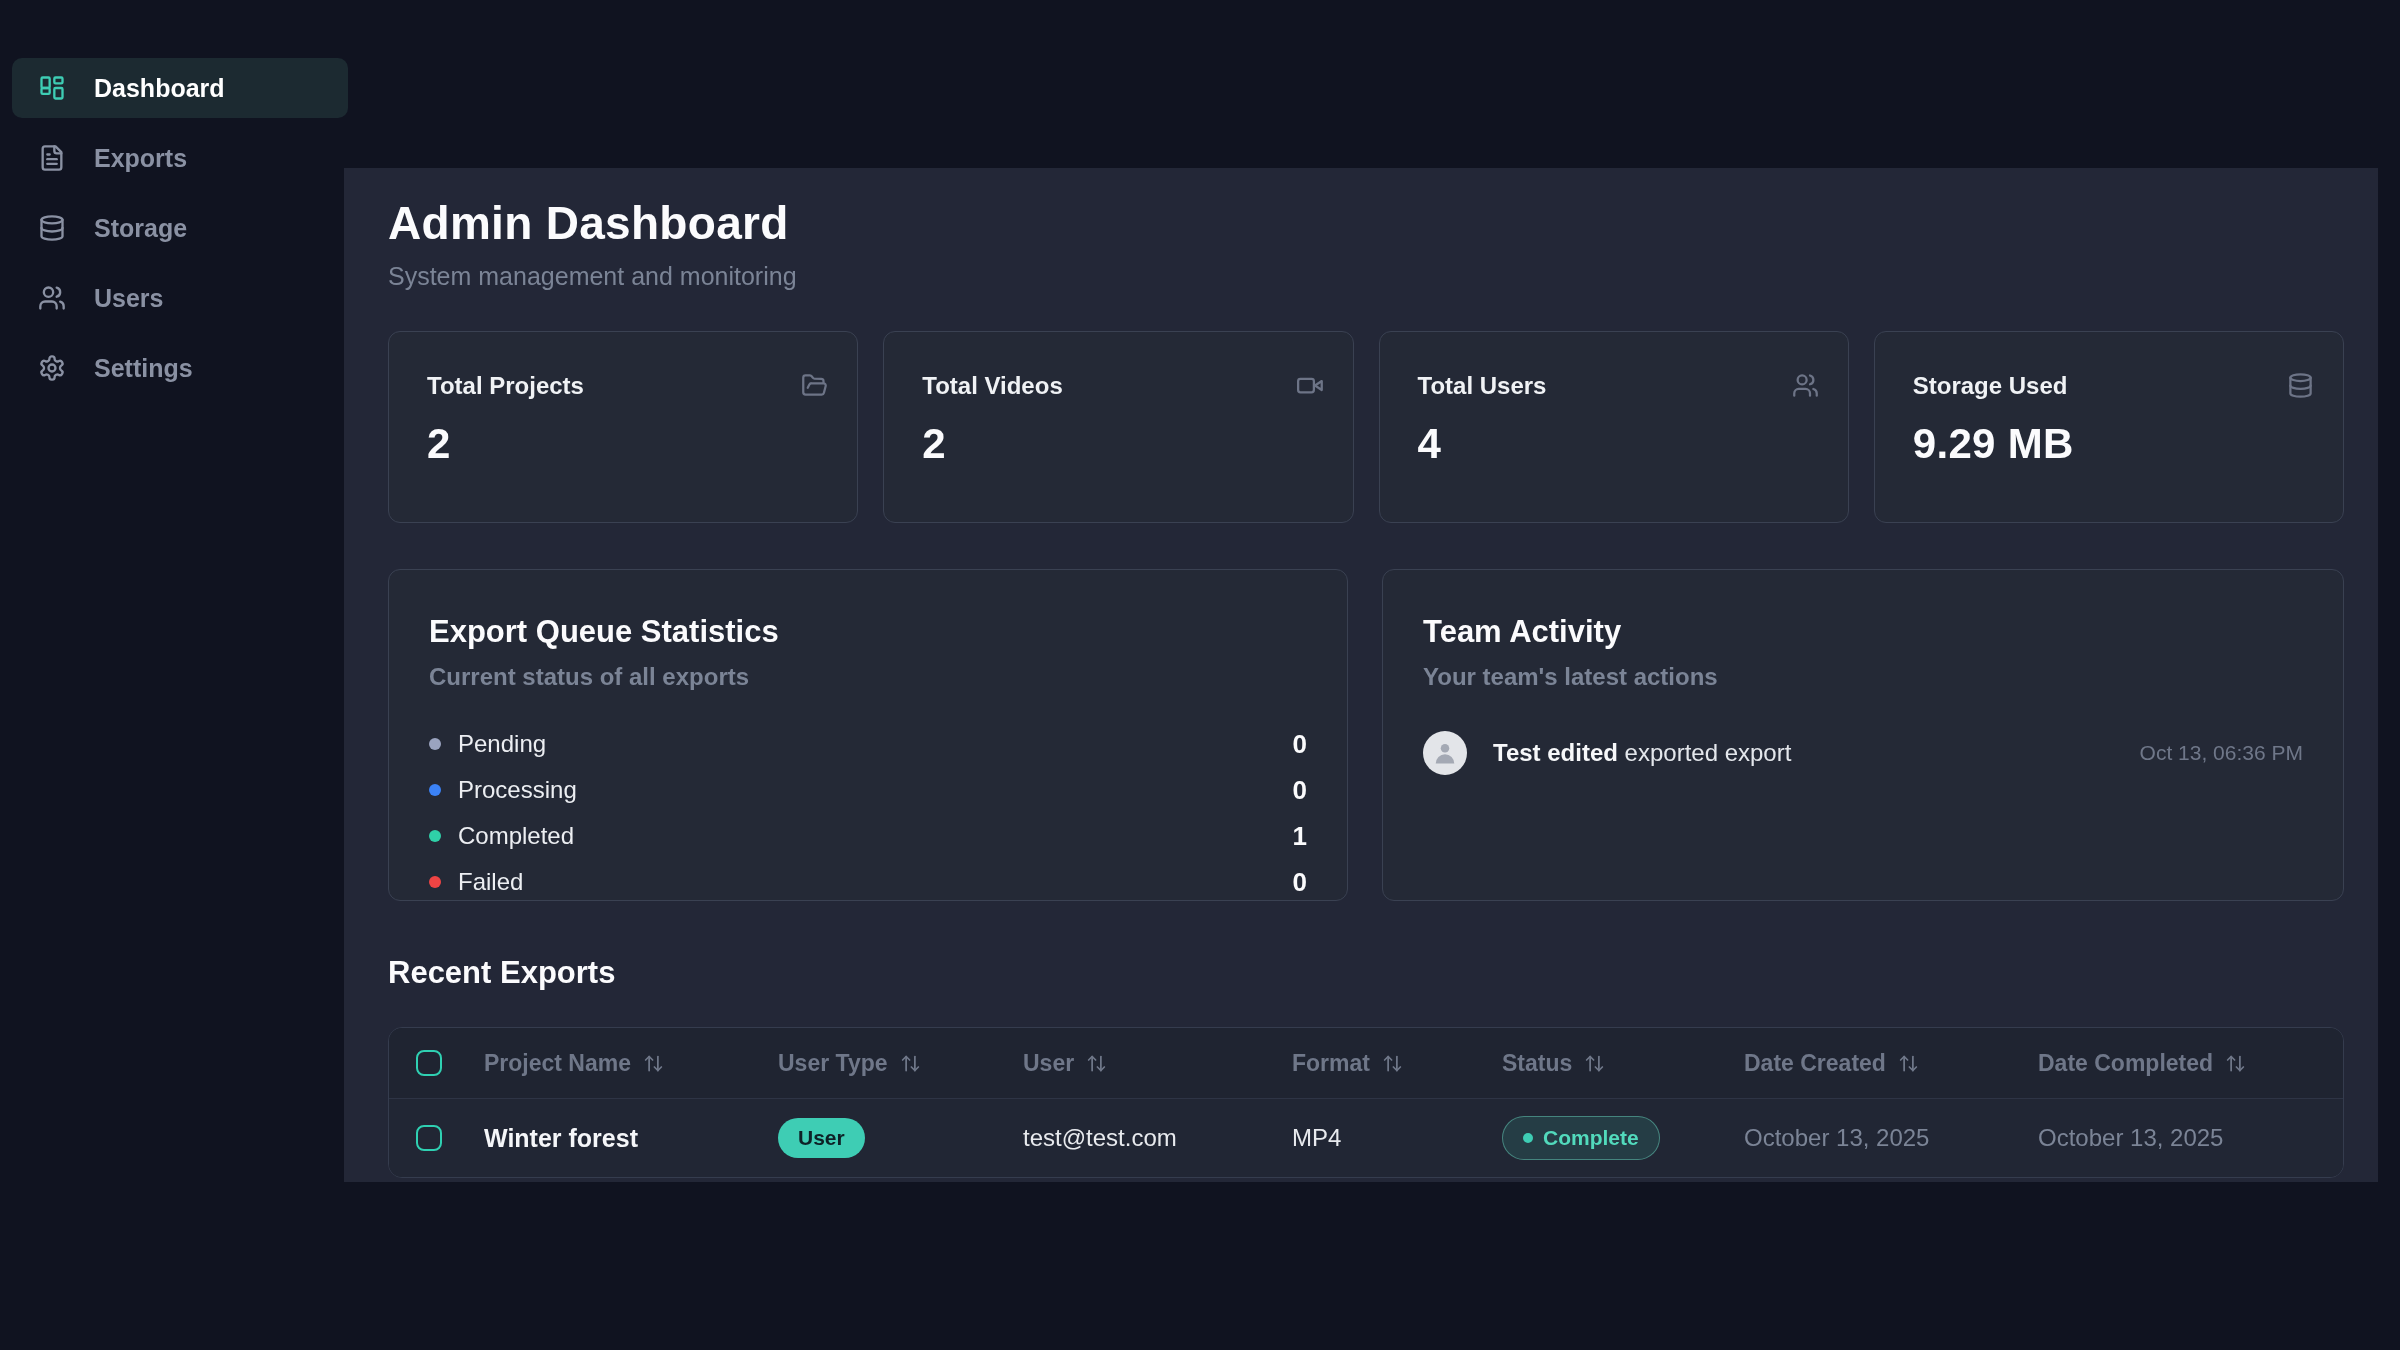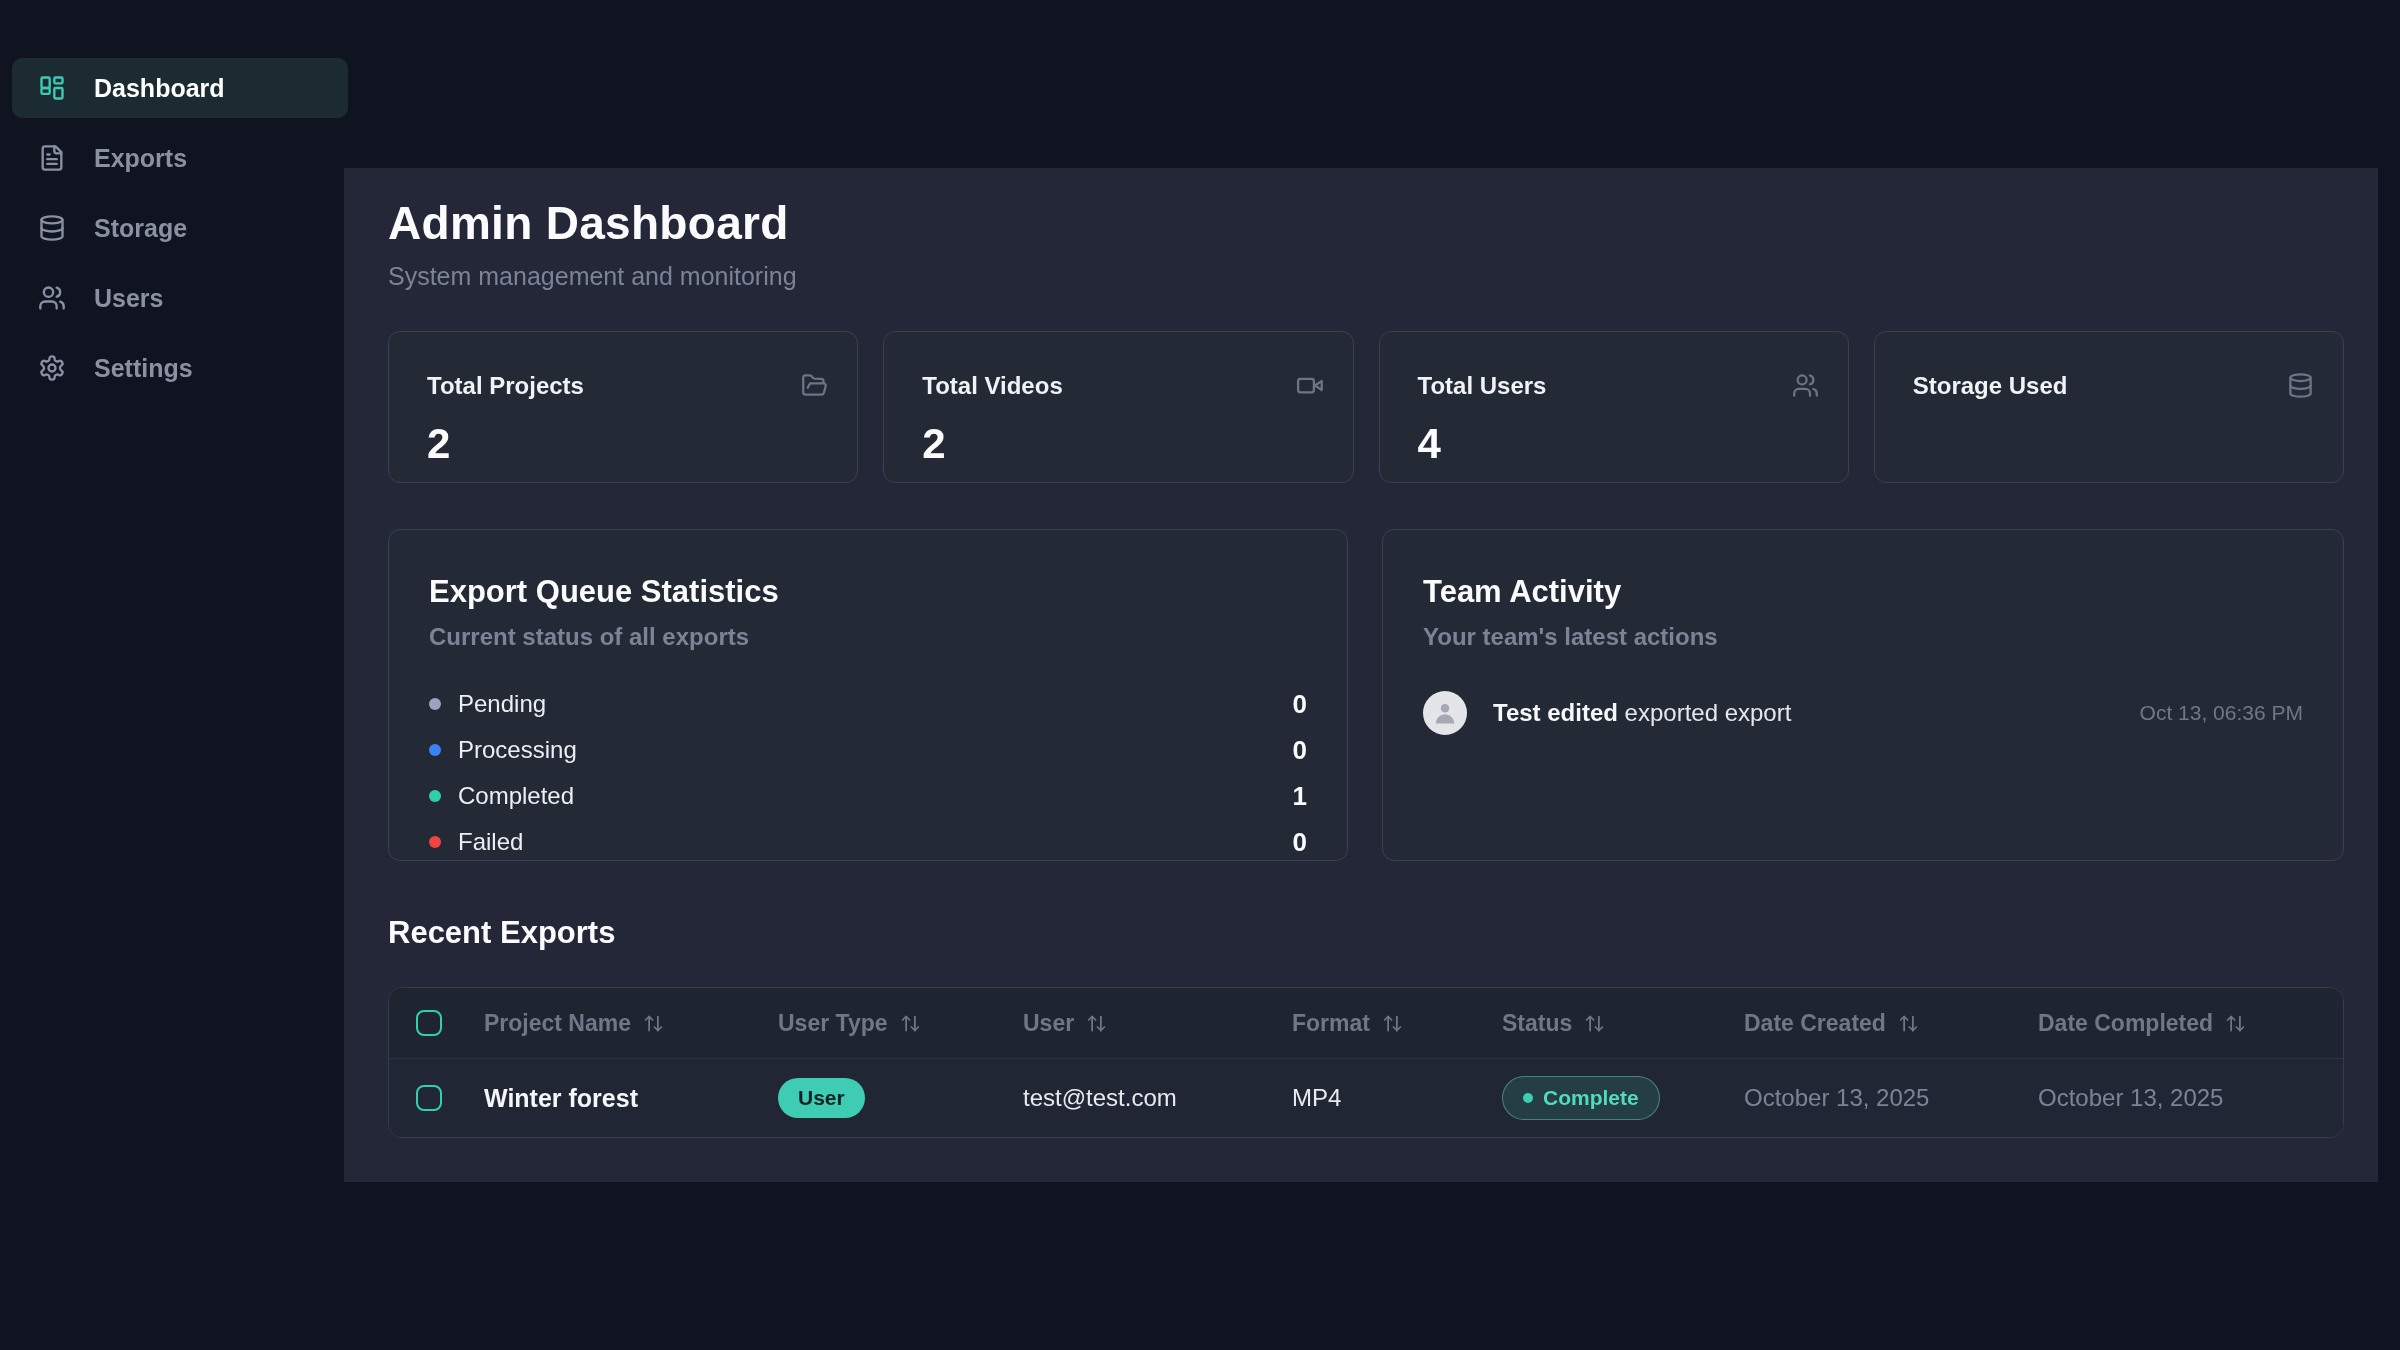--- a/index.html
+++ b/index.html
@@ -45,21 +45,21 @@
   .page-subtitle { font-size:25px; color:#7b8496; margin-top:12px; }
 
   .card {
     background:#242936;
     border:1px solid #3a4152;
     border-radius:12px;
   }
 
   
   .stats-row { display:grid; grid-template-columns:repeat(4,1fr); gap:25px; margin-top:40px; }
-  .stat-card { height:152px; padding:40px 29px 0 38px; }
+  .stat-card { height:192px; padding:40px 29px 0 38px; }
   .stat-top { display:flex; align-items:flex-start; justify-content:space-between; }
   .stat-label { font-size:24px; font-weight:bold; color:#f0f2f5; }
   .stat-icon { color:#6d7487; }
   .stat-value { font-size:42px; font-weight:bold; color:#fbfbfd; margin-top:20px; letter-spacing:.3px; }
 
   
   .mid-row { display:grid; grid-template-columns:960px 1fr; gap:34px; margin-top:46px; }
   .mid-card { height:332px; padding:44px 40px 0 40px; }
   .card-title { font-size:31px; font-weight:bold; color:#fbfbfd; }
   .card-subtitle { font-size:24px; color:#7b8496; margin-top:13px;font-weight:bold; }
@@ -220,20 +220,21 @@
       <div class="stat-top">
         <span class="stat-label">Storage Used</span>
         <span class="stat-icon">
           <svg width="27" height="27" viewBox="0 0 24 24" fill="none" stroke="currentColor" stroke-width="2" stroke-linecap="round" stroke-linejoin="round">
               <ellipse cx="12" cy="5" rx="9" ry="3"></ellipse>
               <path d="M3 5V19A9 3 0 0 0 21 19V5"></path>
               <path d="M3 12A9 3 0 0 0 21 12"></path>
             </svg>
         </span>
       </div>
+      <div class="stat-value">9.29 MB</div>
     </div>
   </div>
 
   <div class="mid-row">
     <div class="card mid-card">
       <div class="card-title">Export Queue Statistics</div>
       <div class="card-subtitle">Current status of all exports</div>
       <div class="queue-list">
         <div class="queue-row">
           <span class="queue-left">

